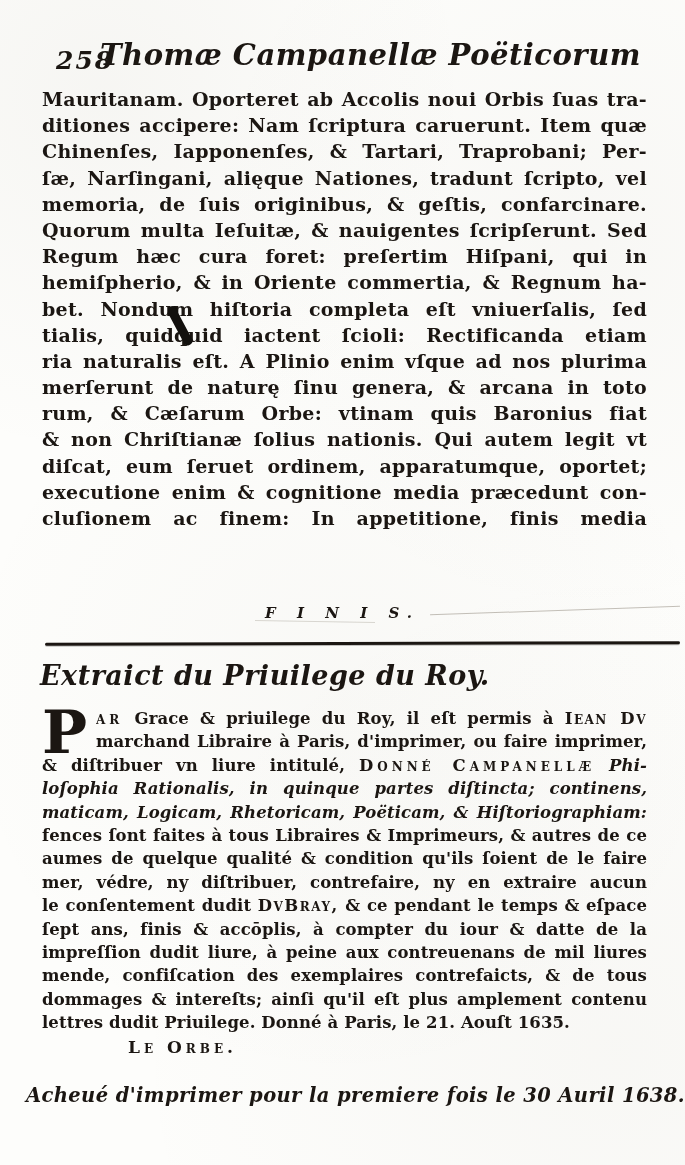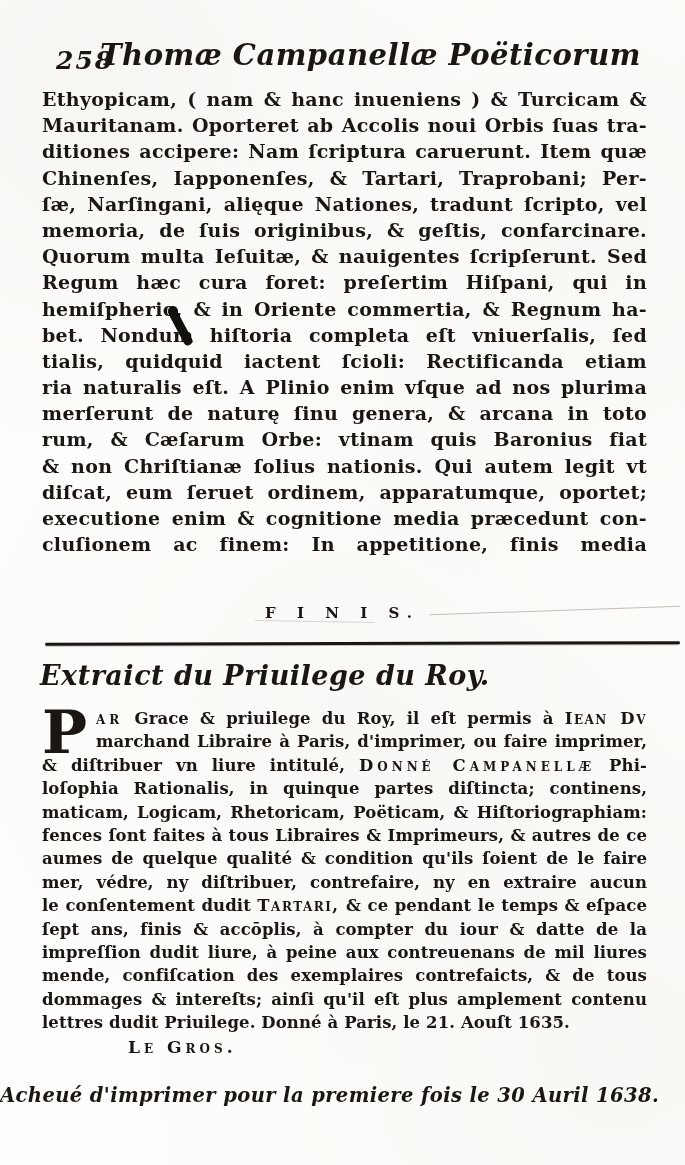--- a/index.html
+++ b/index.html
@@ -27,21 +27,21 @@
     font-style:italic;font-weight:bold;font-size:29px;
     letter-spacing:0.5px;white-space:nowrap;
   }
   .latin{position:absolute;top:86px;left:42px;right:38px;font-size:19px;font-weight:bold;letter-spacing:0.3px;word-spacing:1px;}
   .latin .jline{height:26.2px;line-height:26.2px;}
   .jline{text-align:justify;text-align-last:justify;overflow:hidden;white-space:nowrap;}
   .jline.noJ{text-align-last:left;}
   .jline{white-space:normal;}
   .finis{
     position:absolute;top:604px;left:0;right:0;
-    text-align:center;font-weight:bold;
+    text-align:center;font-style:italic;font-weight:bold;
     font-size:15px;letter-spacing:8px;
   }
   .crease{position:absolute;height:1px;background:rgba(110,100,85,0.4);}
   .crease.c1{left:430px;top:610px;width:250px;transform:rotate(-2deg);}
   .crease.c2{left:255px;top:621px;width:120px;transform:rotate(1deg);opacity:.6;}
   .rule{
     position:absolute;top:642px;left:45px;right:5px;height:3px;
     background:#1b1612;border-radius:2px;transform:rotate(-0.15deg);
     box-shadow:0 1px 0 rgba(27,22,18,0.25);
   }
@@ -52,28 +52,28 @@
   }
   .priv{position:absolute;top:707px;left:42px;right:38px;font-size:16.5px;font-weight:bold;letter-spacing:0.1px;}
   .priv .jline{height:23.4px;line-height:23.4px;}
   .priv .ind{margin-left:54px;}
   .dropcap{
     position:absolute;left:0;top:3px;
     font-size:60px;line-height:44px;font-weight:bold;
   }
   .sc{font-variant:small-caps;letter-spacing:1.5px;}
   .scsp{font-variant:small-caps;letter-spacing:4px;}
-  .it{}
+  .it{font-style:italic;}
   .sig{
     margin-left:86px;margin-top:3px;
     font-variant:small-caps;letter-spacing:4px;font-size:17px;font-weight:bold;
   }
   .colophon{
     position:absolute;top:1084px;left:0;right:0;
-    text-align:left;font-style:italic;font-weight:bold;font-size:19.5px;
+    text-align:right;font-style:italic;font-weight:bold;font-size:19.5px;
     letter-spacing:0.4px;
   }
   .blot-stroke{
     position:absolute;left:176px;top:307px;width:9px;height:40px;
     background:#12100d;border-radius:4px;transform:rotate(-28deg);
   }
   .blot-dot{
     position:absolute;left:168px;top:306px;width:10px;height:10px;
     background:#12100d;border-radius:50%;
   }
@@ -82,21 +82,20 @@
 <body>
 
 <div class="page">
 
   <div class="hdr">
     <span class="pagenum">258</span>
     <div class="runtitle">Thomæ Campanellæ Poëticorum</div>
   </div>
 
   <div class="latin">
-    <div class="jline">Ethyopicam, ( nam &amp; hanc inueniens ) &amp; Turcicam &amp;</div>
     <div class="jline">Mauritanam. Oporteret ab Accolis noui Orbis ſuas tra-</div>
     <div class="jline">ditiones accipere: Nam ſcriptura caruerunt. Item quæ</div>
     <div class="jline">Chinenſes, Iapponenſes, &amp; Tartari, Traprobani; Per-</div>
     <div class="jline">ſæ, Narſingani, alięque Nationes, tradunt ſcripto, vel</div>
     <div class="jline">memoria, de ſuis originibus, &amp; geſtis, confarcinare.</div>
     <div class="jline">Quorum multa Ieſuitæ, &amp; nauigentes ſcripſerunt. Sed</div>
     <div class="jline">Regum hæc cura foret: preſertim Hiſpani, qui in altero</div>
     <div class="jline">hemiſpherio, &amp; in Oriente commertia, &amp; Regnum ha-</div>
     <div class="jline">bet. Nondum hiſtoria completa eſt vniuerſalis, ſed par-</div>
     <div class="jline">tialis, quidquid iactent ſcioli: Rectificanda etiam hiſto-</div>
@@ -120,27 +119,27 @@
   <div class="priv">
     <span class="dropcap">P</span>
     <div class="jline ind"><span class="scsp">ar</span><span> Grace &amp; priuilege du Roy, il eſt permis à </span><span class="sc">Iean Dv Bray,</span></div>
     <div class="jline ind">marchand Libraire à Paris, d'imprimer, ou faire imprimer, vendre,</div>
     <div class="jline"><span>&amp; diſtribuer vn liure intitulé, </span><span class="scsp">Donné Campanellæ</span><span> </span><span class="it">Phi-</span></div>
     <div class="jline it">loſophia Rationalis, in quinque partes diſtincta; continens, Gram-</div>
     <div class="jline"><span class="it">maticam, Logicam, Rhetoricam, Poëticam, &amp; Hiſtoriographiam:</span></div>
     <div class="jline">fences ſont faites à tous Libraires &amp; Imprimeurs, &amp; autres de ce Roy-</div>
     <div class="jline">aumes de quelque qualité &amp; condition qu'ils ſoient de le faire impri-</div>
     <div class="jline">mer, védre, ny diſtribuer, contrefaire, ny en extraire aucun traicté, ſans</div>
-    <div class="jline"><span>le conſentement dudit </span><span class="sc">Tartari,</span><span> &amp; ce pendant le temps &amp; eſpace de</span></div>
+    <div class="jline"><span>le conſentement dudit </span><span class="sc">DvBray,</span><span> &amp; ce pendant le temps &amp; eſpace de</span></div>
     <div class="jline">ſept ans, finis &amp; accōplis, à compter du iour &amp; datte de la premiere</div>
     <div class="jline">impreſſion dudit liure, à peine aux contreuenans de mil liures d'a-</div>
     <div class="jline">mende, confiſcation des exemplaires contrefaicts, &amp; de tous dépens,</div>
     <div class="jline">dommages &amp; intereſts; ainſi qu'il eſt plus amplement contenu aux</div>
     <div class="jline noJ">lettres dudit Priuilege.   Donné à Paris, le 21. Aouſt 1635.</div>
-    <div class="sig">Le Gros.</div>
+    <div class="sig">Le Orbe.</div>
   </div>
 
   <div class="colophon">Acheué d'imprimer pour la premiere fois le 30 Auril 1638.</div>
 
   <div class="blot-dot"></div>
   <div class="blot-stroke"></div>
 
 </div>
 
 </body></html>

